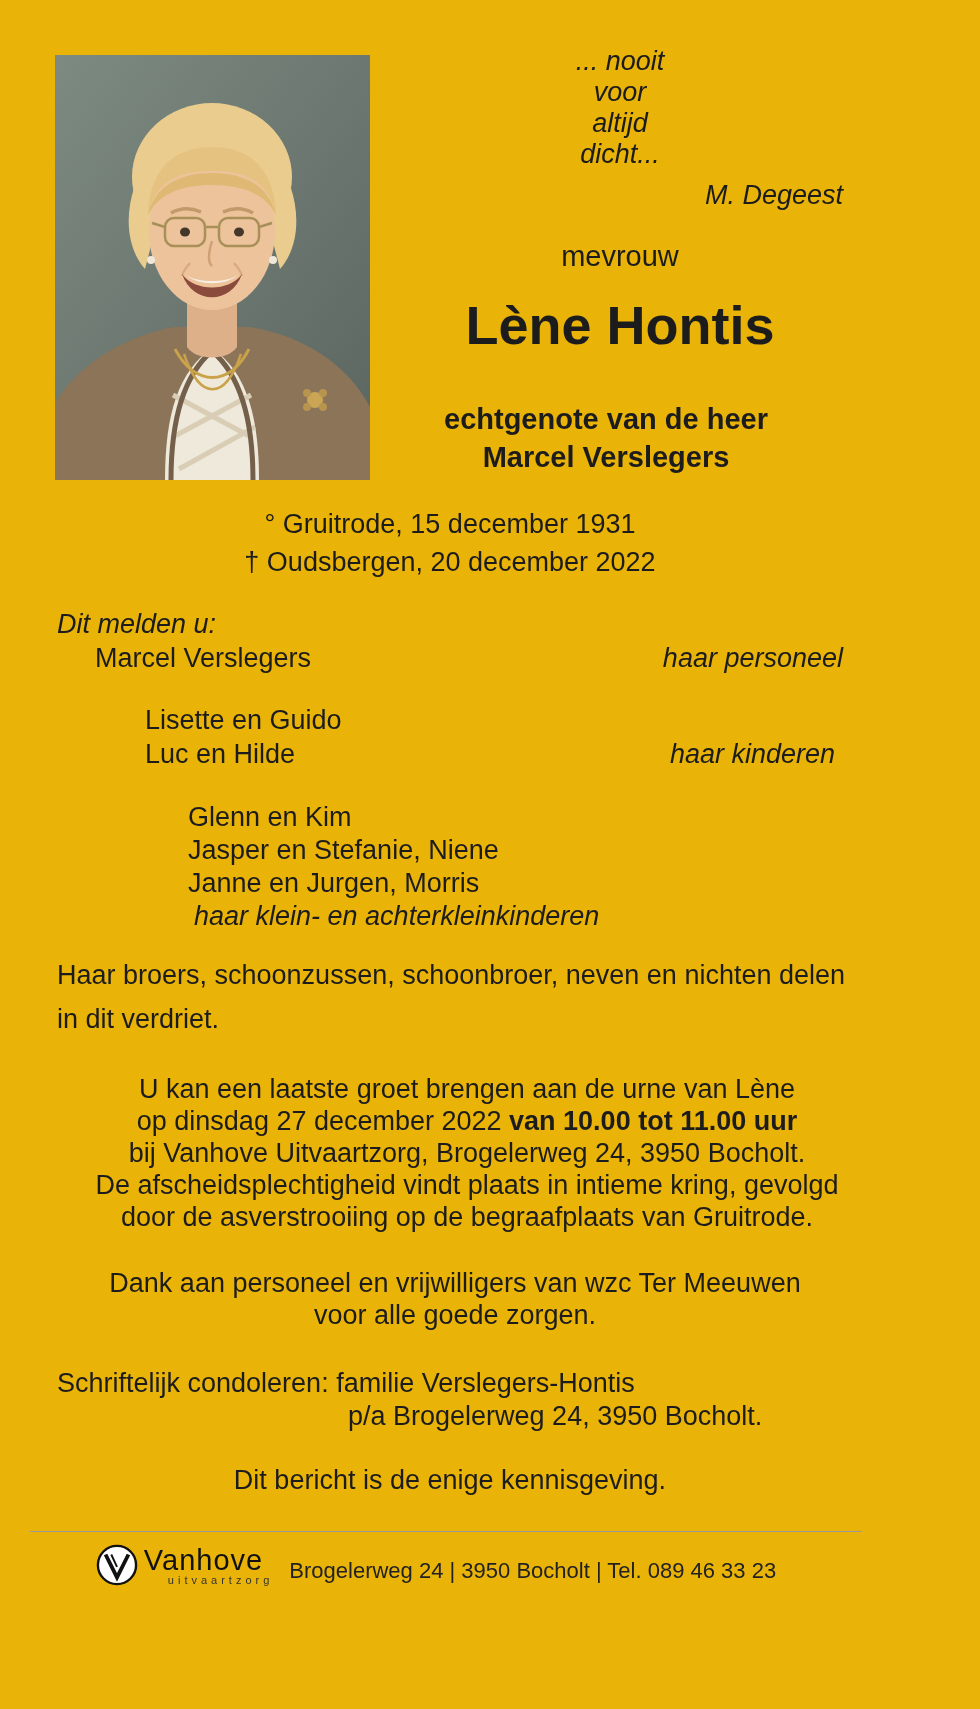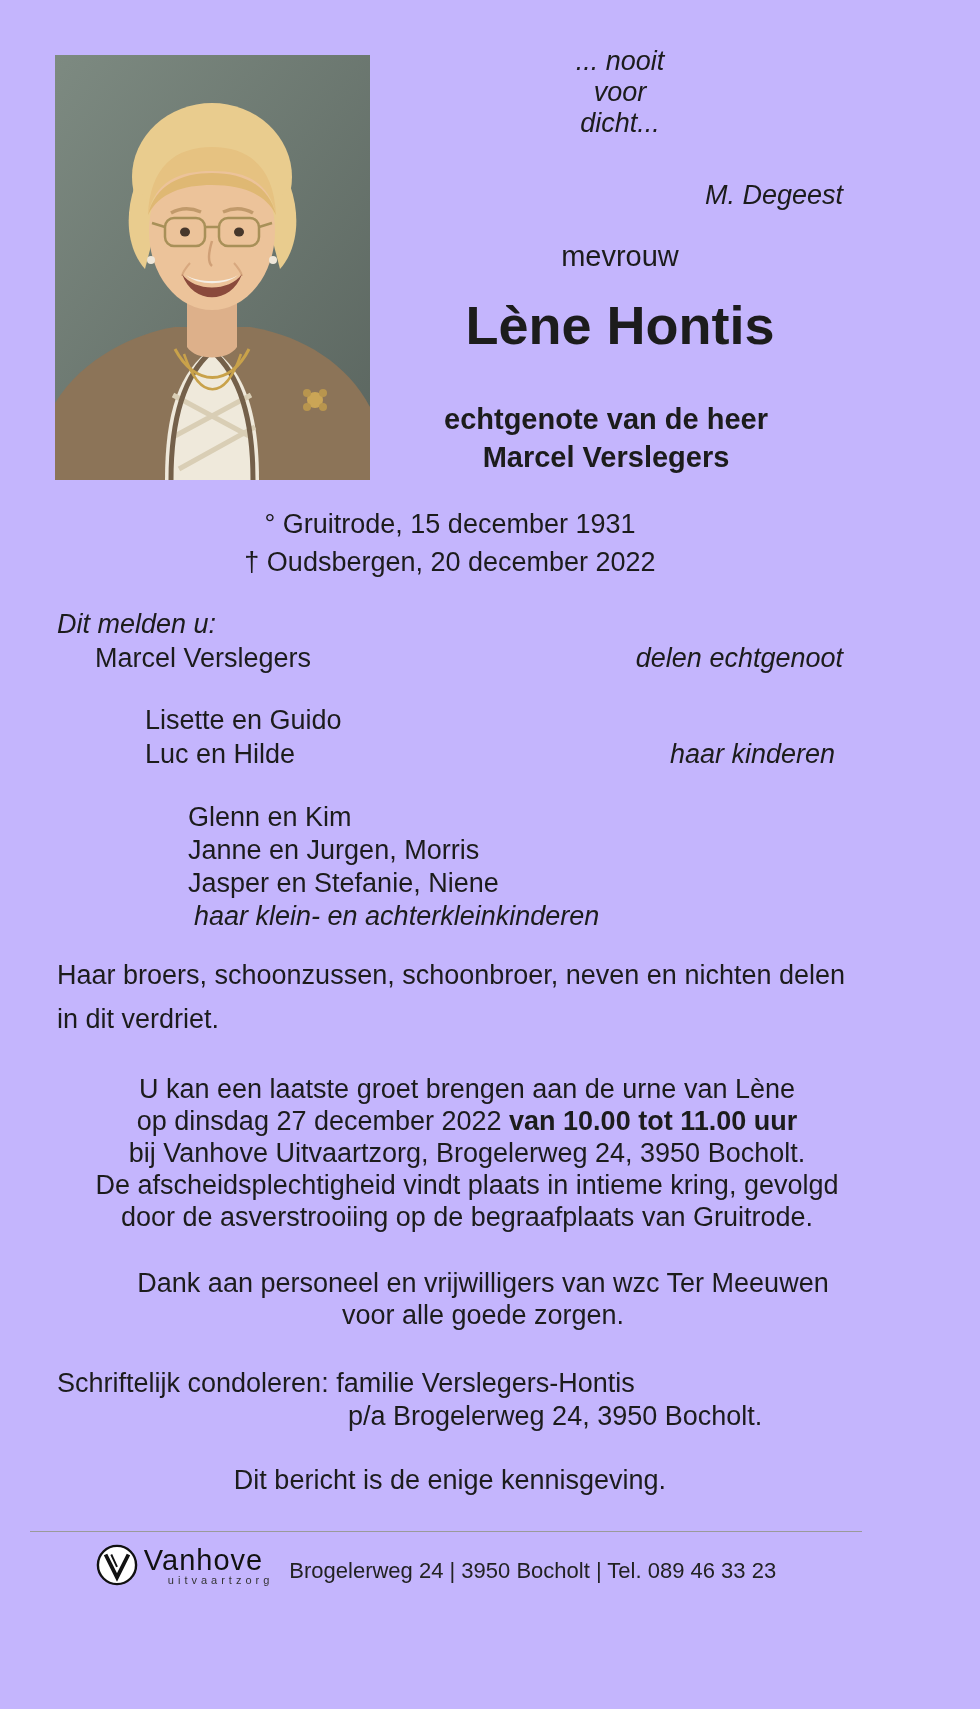--- a/index.html
+++ b/index.html
@@ -1,19 +1,19 @@
 <!DOCTYPE html>
 <html><head>
 <meta charset="utf-8">
 <style>
   html,body{margin:0;padding:0;background:#ffffff;}
   .page{
     position:relative;
     width:980px;height:1709px;
-    background:#c4b5fd;
+    background:#eab308;
     font-family:"Liberation Sans", sans-serif;
     color:#1c1c1c;
     overflow:hidden;
   }
   
   .photo{
     position:absolute;left:55px;top:55px;width:315px;height:425px;
     overflow:hidden;
   }
   .poem{
@@ -47,21 +47,21 @@
   .rel-italic{font-style:italic;}
   .children{
     position:relative;margin:28px 145px 0 145px;
     font-size:27px;line-height:34px;
   }
   .children .rel-italic{position:absolute;right:0;bottom:0;text-align:right;}
   .grandchildren{margin:30px 0 0 188px;font-size:27px;line-height:33px;}
   .grandchildren .rel-italic{margin-left:6px;}
   .family-note{margin:20px 0 0 57px;width:805px;font-size:27px;line-height:44px;}
   .ceremony{margin:32px 0 0 0;width:910px;text-align:center;font-size:27px;line-height:32px;padding-left:12px;}
-  .thanks{margin:34px 0 0 0;width:910px;text-align:center;font-size:27px;line-height:32px;padding-left:28px;}
+  .thanks{margin:34px 0 0 0;width:910px;text-align:center;font-size:27px;line-height:32px;}
   .condolences{margin:36px 0 0 57px;font-size:27px;line-height:33px;}
   .condolences .line2{margin-left:291px;}
   .notice{margin:30px 0 0 0;width:900px;text-align:center;font-size:27px;line-height:34px;}
   .rule{margin:34px 0 0 30px;width:832px;border-top:1px solid #9a9a9a;height:0;}
   .footer-row{
     margin-top:12px;display:flex;justify-content:center;align-items:center;
     gap:10px;transform:translateX(-54px);
   }
   .brand-block{display:flex;align-items:flex-start;gap:6px;}
   .brand-text{display:flex;flex-direction:column;}
@@ -131,20 +131,21 @@
       <circle cx="252" cy="338" r="4" fill="#b8954e"></circle>
       <circle cx="268" cy="338" r="4" fill="#b8954e"></circle>
       <circle cx="252" cy="352" r="4" fill="#b8954e"></circle>
       <circle cx="268" cy="352" r="4" fill="#b8954e"></circle>
     </svg>
   </div>
 
   <div class="poem">
     <div>... nooit</div>
     <div>voor</div>
+    <div>altijd</div>
     <div>dicht...</div>
   </div>
   <div class="poem-author">M. Degeest</div>
 
   <div class="salutation">mevrouw</div>
   <div class="deceased-name">Lène Hontis</div>
   <div class="relation">
     <div>echtgenote van de heer</div>
     <div>Marcel Verslegers</div>
   </div>
@@ -153,33 +154,33 @@
 
     <div class="dates">
       <div>° Gruitrode, 15 december 1931</div>
       <div>† Oudsbergen, 20 december 2022</div>
     </div>
 
     <div class="intro">Dit melden u:</div>
 
     <div class="spouse-row">
       <span>Marcel Verslegers</span>
-      <span class="rel-italic">delen echtgenoot</span>
+      <span class="rel-italic">haar personeel</span>
     </div>
 
     <div class="children">
       <div>Lisette en Guido</div>
       <div>Luc en Hilde</div>
       <span class="rel-italic">haar kinderen</span>
     </div>
 
     <div class="grandchildren">
       <div>Glenn en Kim</div>
+      <div>Jasper en Stefanie, Niene</div>
       <div>Janne en Jurgen, Morris</div>
-      <div>Jasper en Stefanie, Niene</div>
       <div class="rel-italic">haar klein- en achterkleinkinderen</div>
     </div>
 
     <div class="family-note">Haar broers, schoonzussen, schoonbroer, neven en nichten delen in dit verdriet.</div>
 
     <div class="ceremony">
       <div>U kan een laatste groet brengen aan de urne van Lène</div>
       <div><span>op dinsdag 27 december 2022 </span><span class="bold">van 10.00 tot 11.00 uur</span></div>
       <div>bij Vanhove Uitvaartzorg, Brogelerweg 24, 3950 Bocholt.</div>
       <div>De afscheidsplechtigheid vindt plaats in intieme kring, gevolgd</div>

